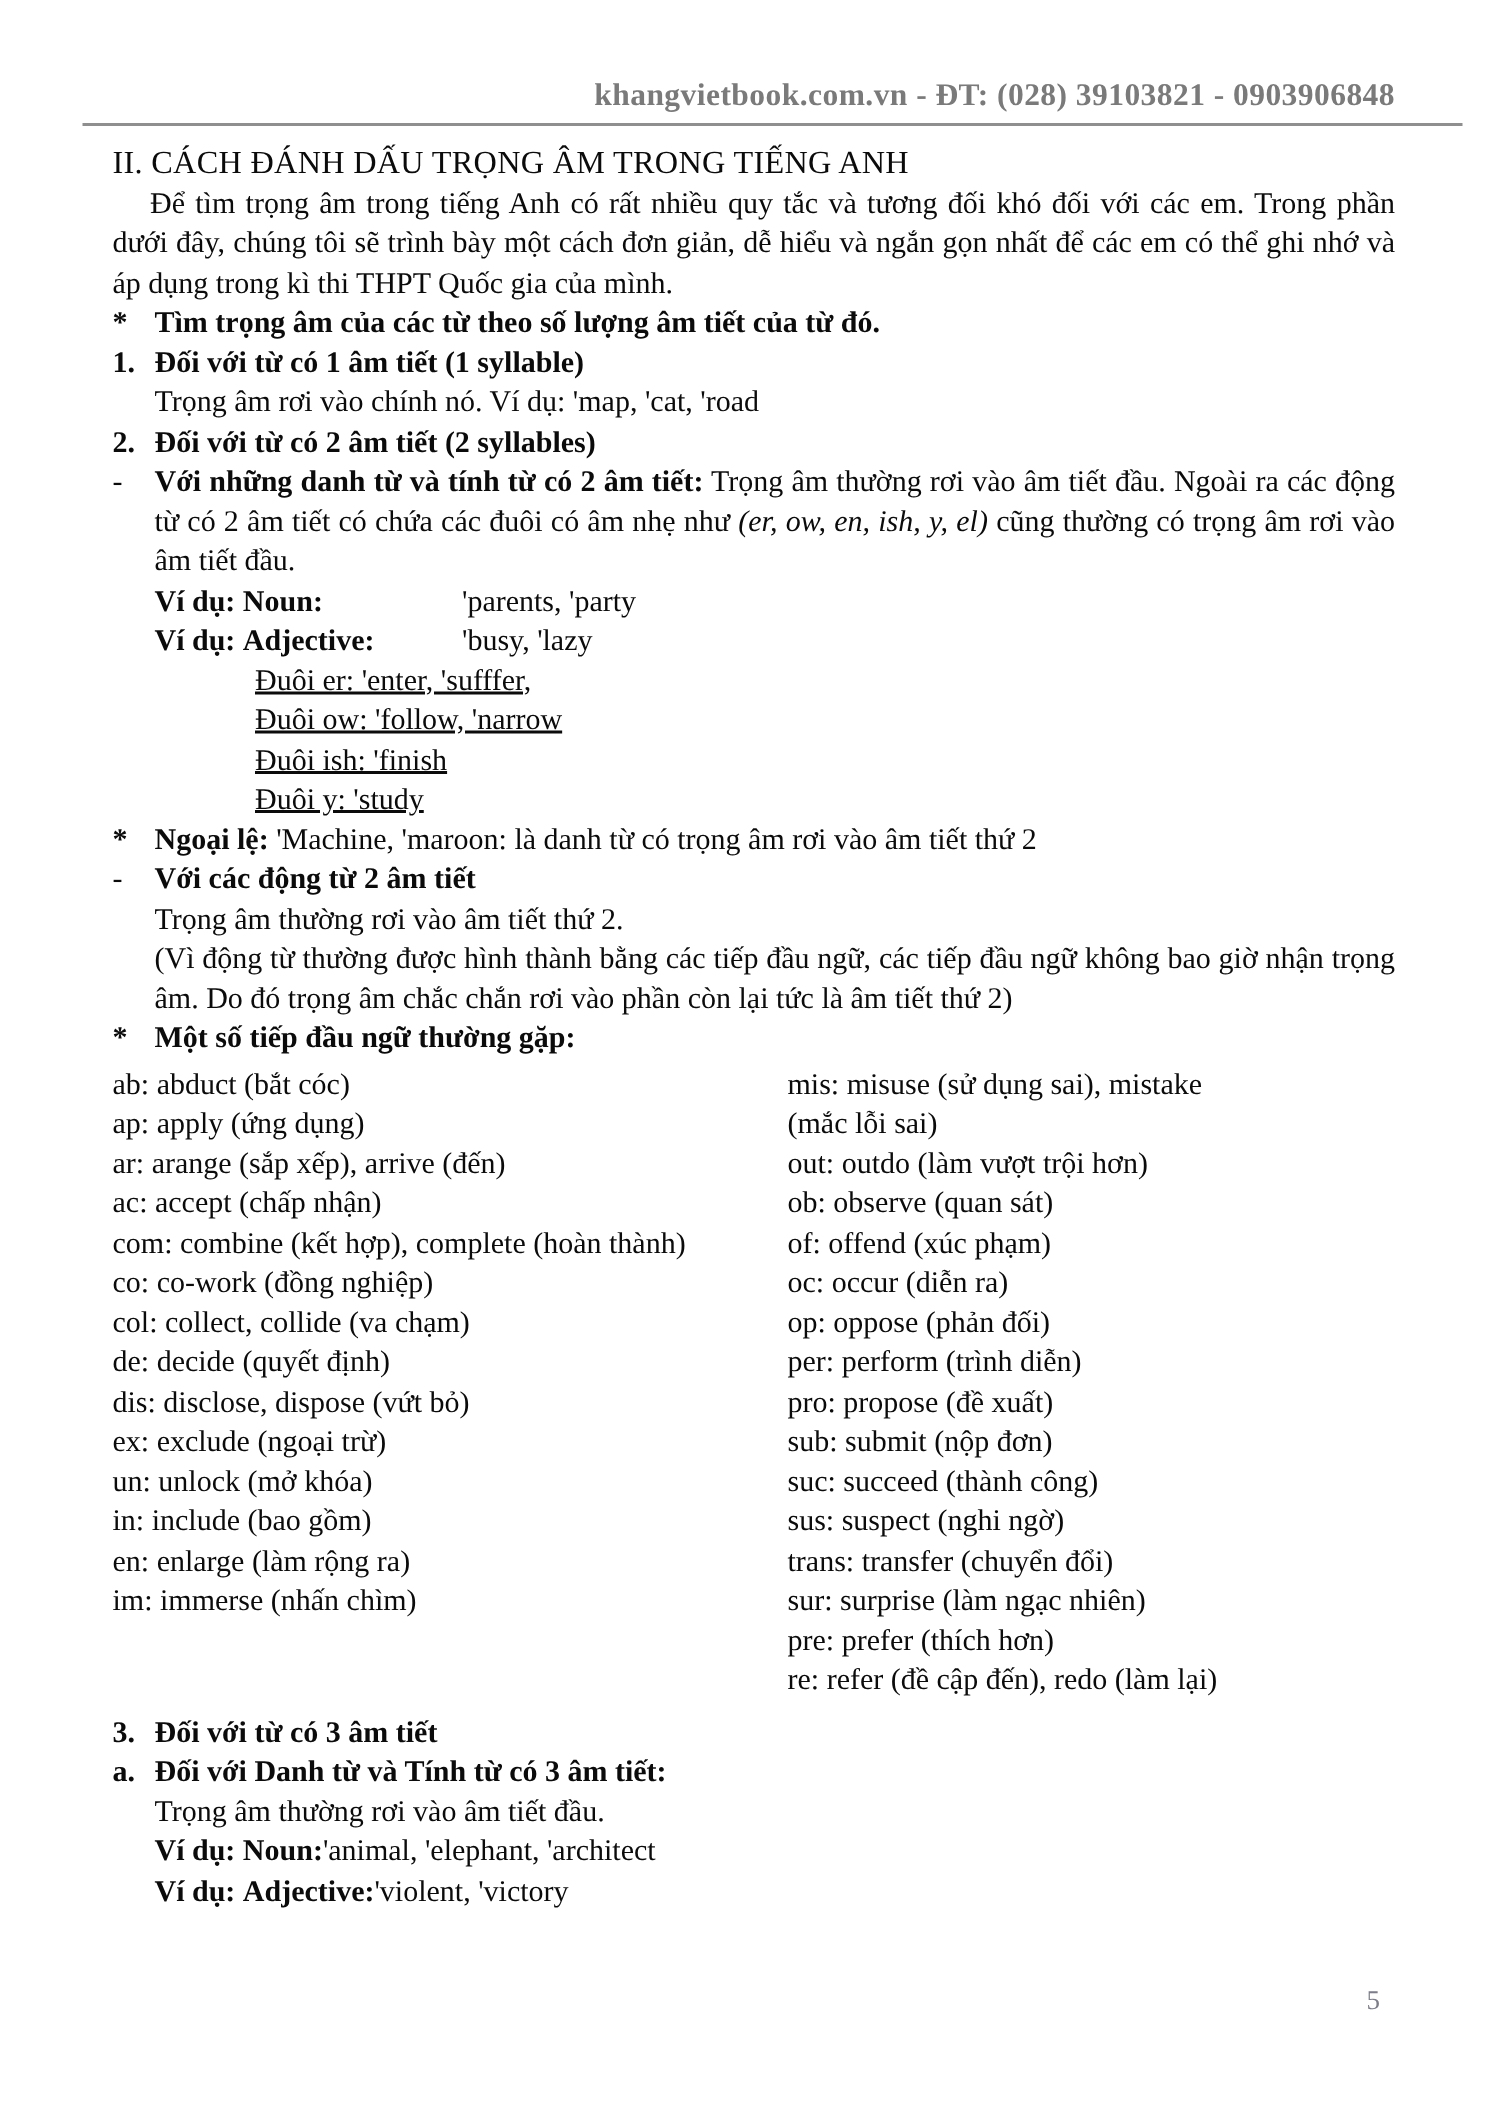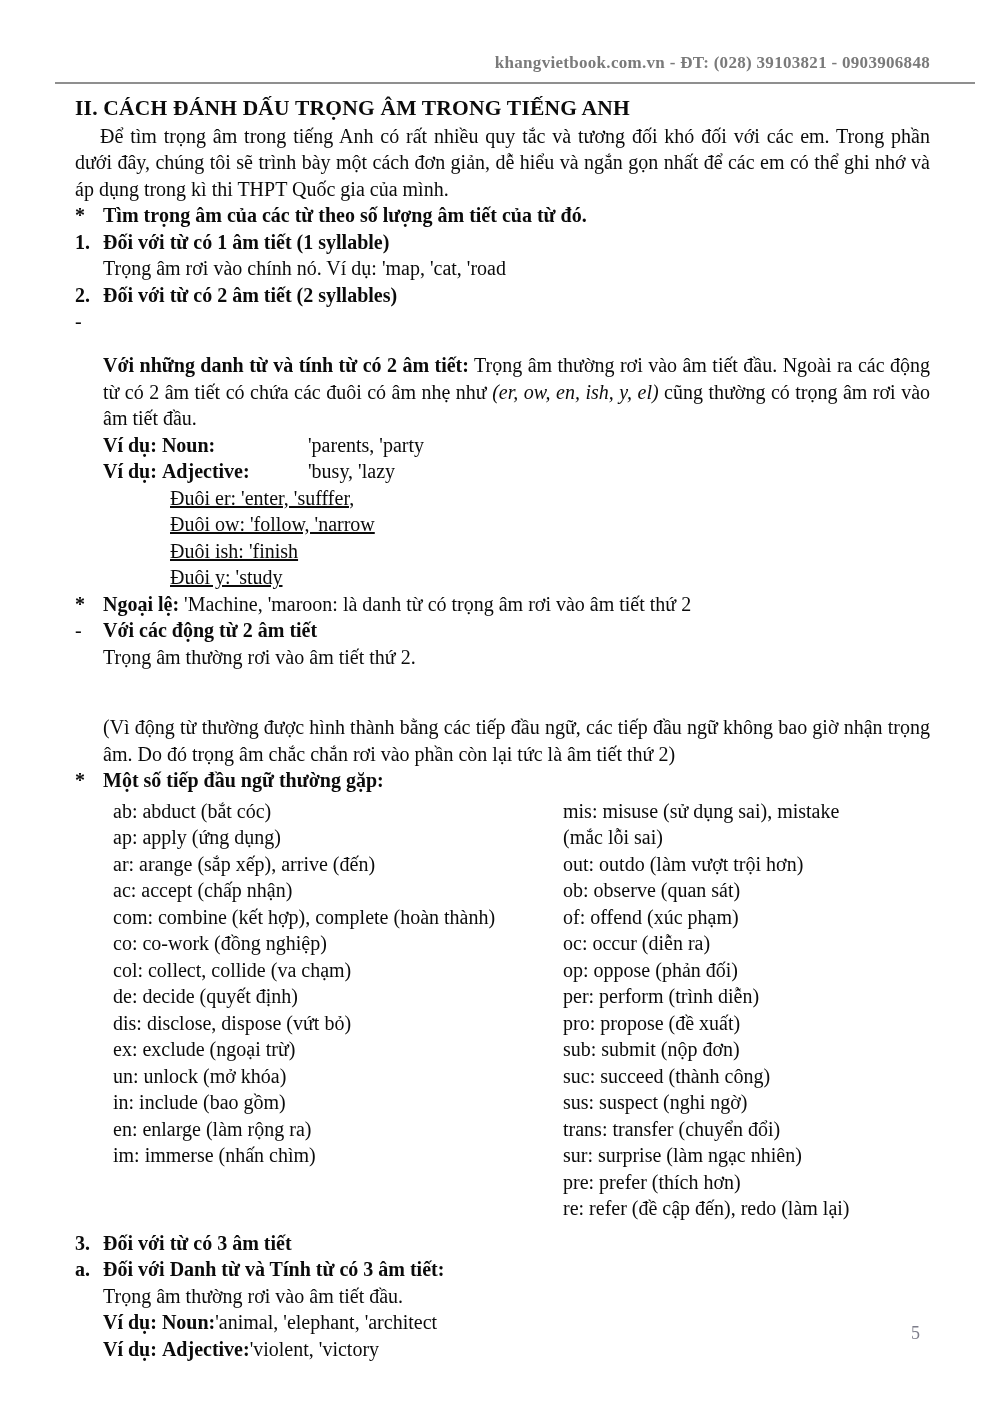--- a/index.html
+++ b/index.html
@@ -13,43 +13,43 @@
     font-size:20px;
     line-height:26.5px;
     color:#0b0b0b;
     overflow:hidden;
   }
   .header{
     margin:0 -45px 0 -20px;
     padding:0 45px 5px 20px;
     text-align:right;
     font-weight:bold;
-    font-size:17px;
+    font-size:21px;
     color:#7a7a7a;
     border-bottom:2px solid #8f8f8f;
     letter-spacing:0.3px;
   }
   .title{
-    font-weight:bold;
+    font-weight:normal;
     font-size:21.5px;
     line-height:30px;
     margin-top:9px;
     letter-spacing:0.2px;
   }
   .intro{margin:0;text-indent:25px;text-align:justify;}
   .b{font-weight:bold;}
   .i{font-style:italic;}
   .hang{display:flex;}
   .hang .mk{flex:0 0 28px;}
   .hang .ct{flex:1;}
-  .just{text-align:justify;margin-top:44px;}
+  .just{text-align:justify;}
   .sub{margin-left:28px;}
   .indent2{margin-left:95px;text-decoration:underline;}
   .exhead{display:inline-block;width:205px;}
-  .cols{display:flex;margin-left:38px;margin-top:4px;}
+  .cols{display:flex;margin-top:4px;}
   .col-l{width:450px;}
   .col-r{flex:1;}
   .sec3{margin-top:8px;}
   .pageno{
     position:absolute;
     top:1320px;
     right:78px;
     font-size:18px;
     color:#7d7d8a;
   }

